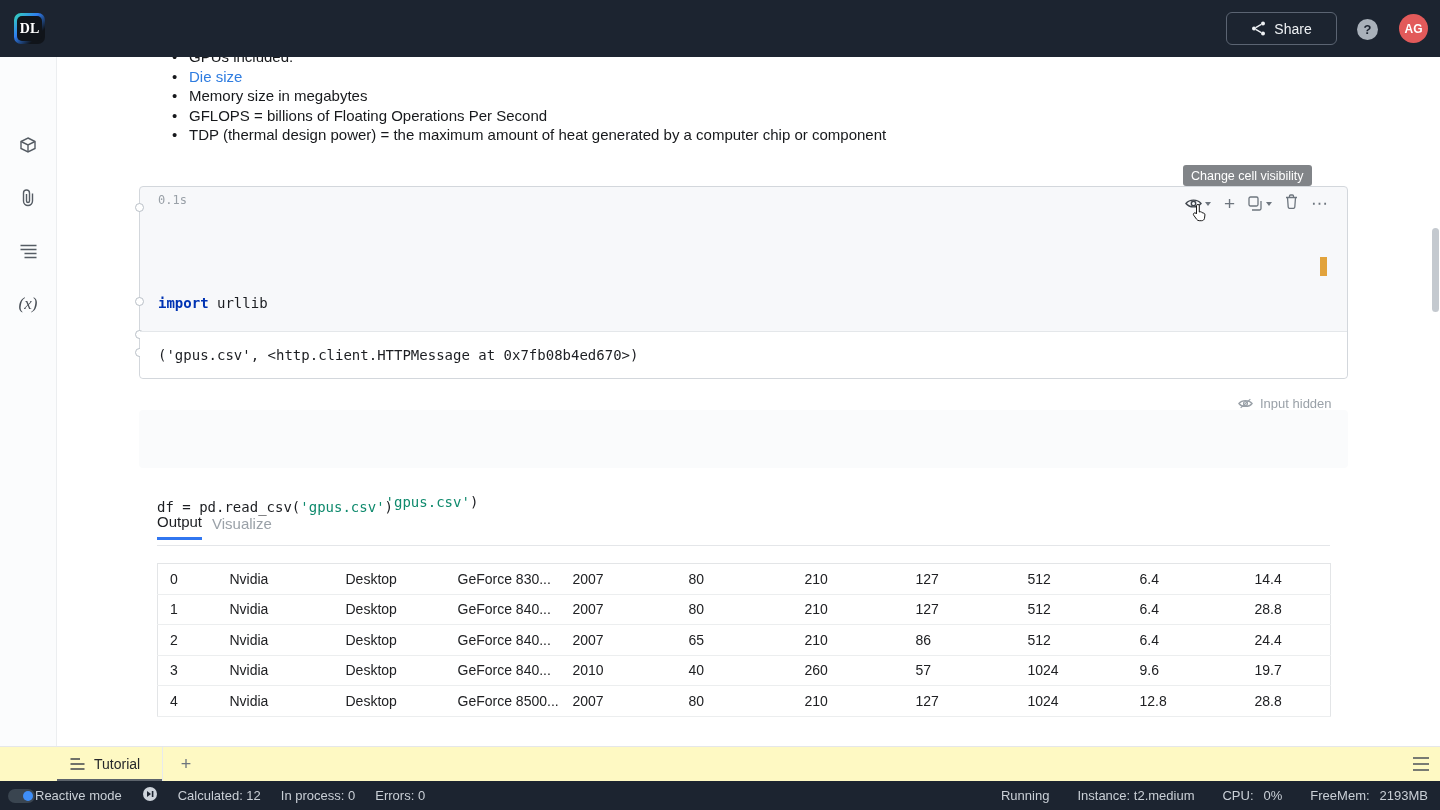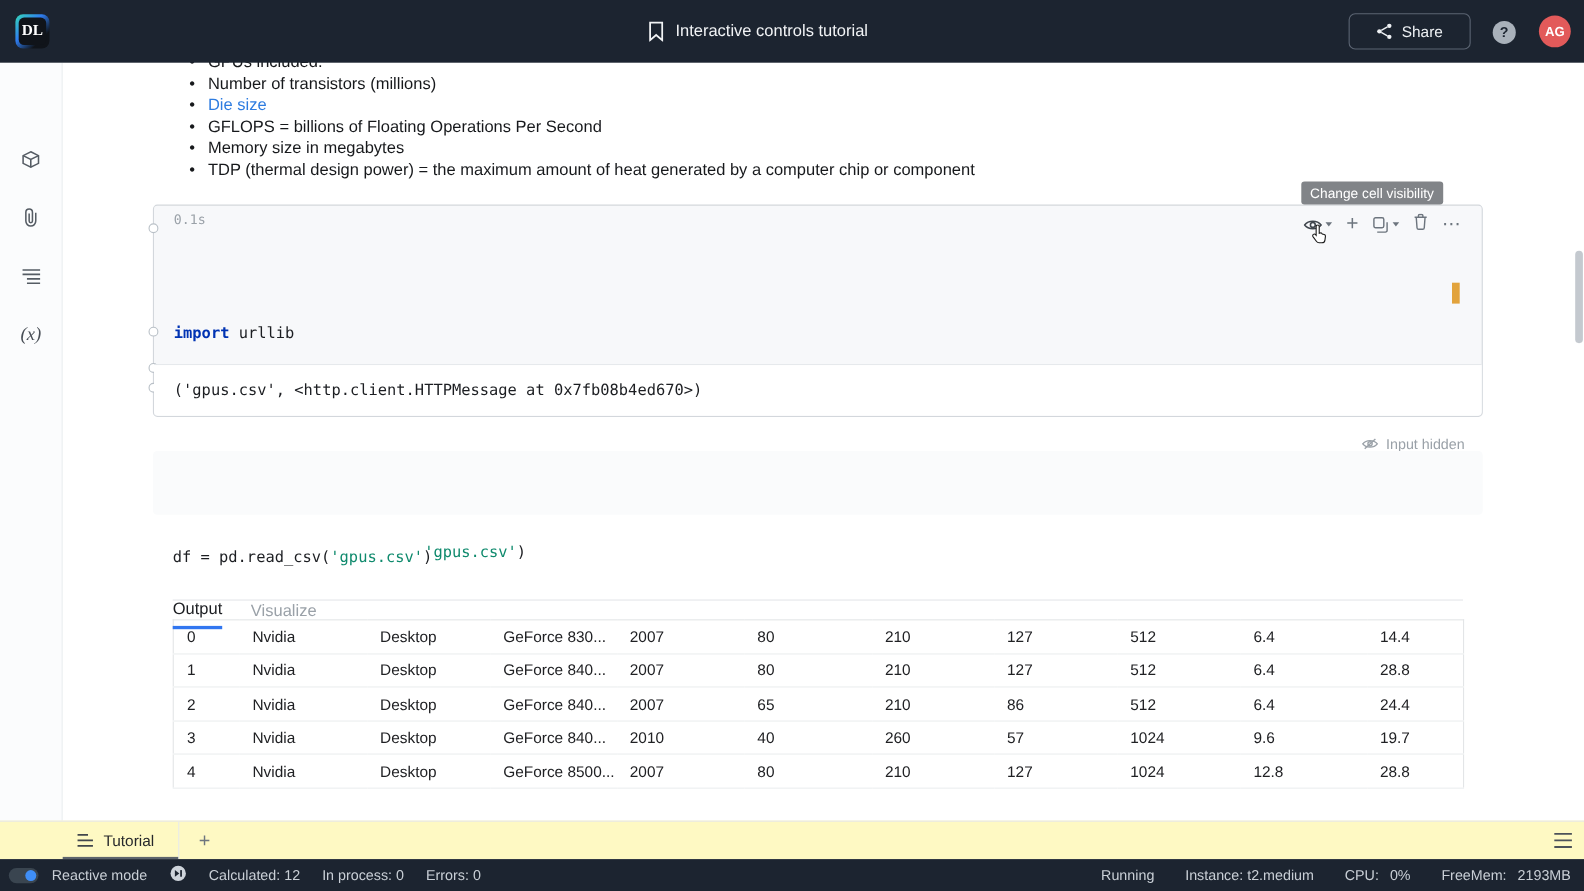--- a/index.html
+++ b/index.html
@@ -77,21 +77,21 @@
 
   
   .input-hidden { position:absolute; left:1238px; top:396px; display:flex; gap:7px;
                   align-items:center; color:#9aa1a8; font-size:13px; }
   .cell2 { position:absolute; left:139px; top:410px; width:1209px; height:58px;
            background:#fafbfc; border-radius:4px; }
   .code2 { position:absolute; left:18px; top:7px; font:14px/21px "DejaVu Sans Mono", monospace;
            color:#1c1e22; white-space:pre; }
 
   
-  .tabs { position:absolute; left:157px; top:538px; display:flex; gap:26px; font-size:15px; z-index:2; }
+  .tabs { position:absolute; left:157px; top:506px; display:flex; gap:10px; font-size:15px; z-index:2; }
   .tab { height:34px; display:flex; align-items:center; cursor:pointer; }
   .tab-active { color:#1c1e22; border-bottom:3px solid #3176f0; }
   .tab-inactive { color:#9aa1a8; }
   .tabs-rule { position:absolute; left:157px; top:545px; width:1173px; height:1px; background:#e4e6e9; }
 
   
   .data-table { position:absolute; left:157px; top:563px; width:1173px; border-collapse:collapse;
                 font-size:14px; color:#202124; table-layout:fixed; background:#fff; }
   .data-table th { background:#f3f4f5; font-weight:normal; text-align:left; height:30px;
                    padding:0 0 0 12px; border-bottom:1px solid #e3e5e7; }
@@ -107,41 +107,40 @@
                   font-size:14px; color:#26282b; }
   .tab-tutorial::after { content:""; position:absolute; left:0; right:0; bottom:0; height:2px; background:#5d646c; }
   .add-tab { position:absolute; left:176px; top:7px; width:20px; height:20px; color:#6d757e;
              font-size:18px; display:flex; align-items:center; justify-content:center; }
   .tabs-menu { position:absolute; right:10px; top:10px; }
 
   
   .statusbar { position:absolute; left:0; top:781px; width:1440px; height:29px; background:#1c2430;
                color:#c9cfd6; font-size:13px; display:flex; align-items:center; z-index:30; }
   .sb-left { display:flex; align-items:center; gap:20px; padding-left:8px; }
-  .mode-group { display:flex; align-items:center; gap:12px; }
+  .mode-group { display:flex; align-items:center; gap:0; }
   .toggle { width:27px; height:14px; border-radius:7px; background:#3a4550; position:relative; }
   .knob { position:absolute; right:2px; top:2px; width:10px; height:10px; border-radius:50%; background:#3f8ef7; }
   .sb-right { margin-left:auto; display:flex; align-items:center; gap:28px; padding-right:12px; }
   .pair { display:flex; gap:10px; }
 
   
   .scroll-thumb { position:absolute; right:1px; top:228px; width:7px; height:84px;
                   background:#c4c9cf; border-radius:3.5px; z-index:45; }
 </style>
 </head>
 <body>
 
 <div class="app">
 
   <div class="md-list">
     <div class="md-item"><span>GPUs included:</span></div>
-    <div class="md-item"><span>Number of transistors (millions)</span></div>
     <div class="md-item"><span class="md-link">Die size</span></div>
+    <div class="md-item"><span>Memory size in megabytes</span></div>
     <div class="md-item"><span>GFLOPS = billions of Floating Operations Per Second</span></div>
-    <div class="md-item"><span>Memory size in megabytes</span></div>
     <div class="md-item"><span>TDP (thermal design power) = the maximum amount of heat generated by a computer chip or component</span></div>
   </div>
 
   <div class="tooltip">Change cell visibility</div>
 
   <div class="cell1">
     <span class="exec-time">0.1s</span>
 
     <div class="cell-toolbar">
       <span class="tb-group">
@@ -292,26 +291,20 @@
           <td>12.8</td>
           <td>28.8</td>
     </tr>
   </tbody>
     </table>
 
   <div class="header">
     <div class="logo">
       <div class="logo-inner">DL</div>
     </div>
-    <div class="title-group">
-      <svg width="15" height="19" viewBox="0 0 15 19">
-          <path d="M2 1.5 H13 V17.5 L7.5 12.8 L2 17.5 Z" fill="none" stroke="#f1f3f5" stroke-width="1.6"></path>
-        </svg>
-      <span>Interactive controls tutorial</span>
-    </div>
     <div class="share-btn">
       <svg width="15" height="15" viewBox="0 0 15 15">
           <g fill="#eef1f4">
             <circle cx="12" cy="2.5" r="2"></circle>
             <circle cx="3" cy="7.5" r="2"></circle>
             <circle cx="12" cy="12.5" r="2"></circle>
           </g>
           <path d="M4.7 6.6 L10.3 3.4 M4.7 8.4 L10.3 11.6" stroke="#eef1f4" stroke-width="1.3"></path>
         </svg>
       <span>Share</span>

